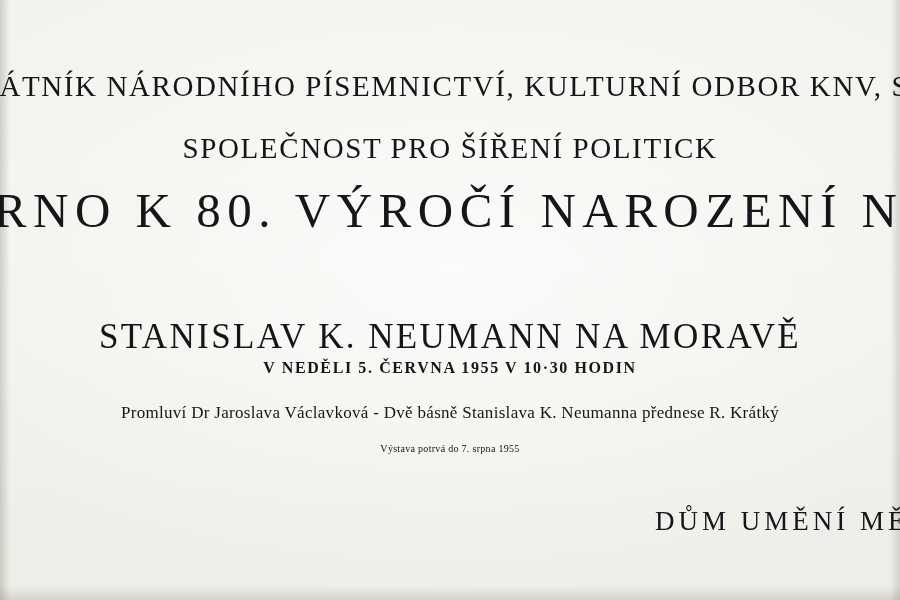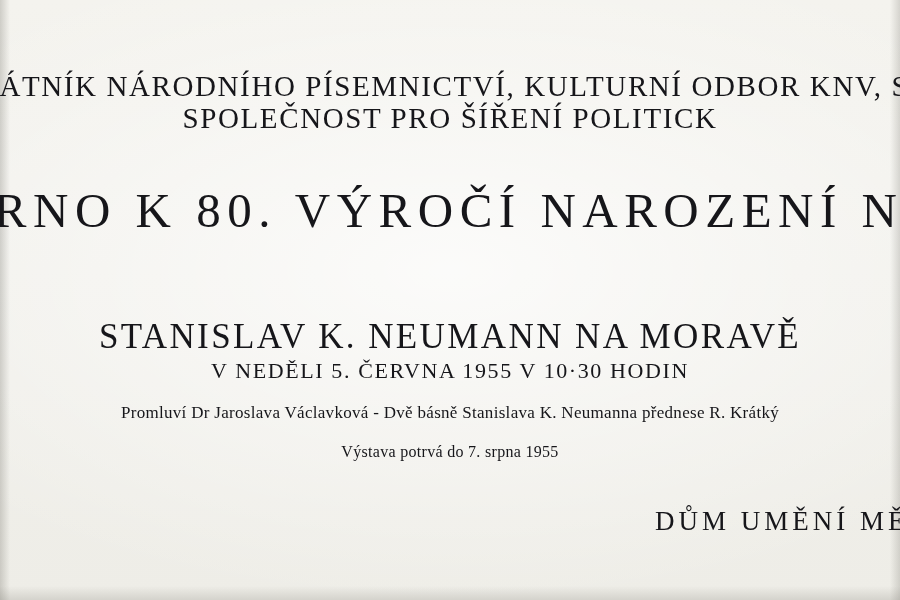--- a/index.html
+++ b/index.html
@@ -69,21 +69,21 @@
     line-height: 1;
   }
 
   .org-line-1 {
     top: 72px;
     font-size: 29px;
     letter-spacing: 1.6px;
     font-weight: 400;
   }
   .org-line-2 {
-    top: 104px;
+    top: 134px;
     font-size: 29px;
     letter-spacing: 1.6px;
     font-weight: 400;
   }
 
   .headline {
     top: 186px;
     font-size: 49px;
     letter-spacing: 6.5px;
     font-weight: 400;
@@ -98,35 +98,35 @@
 
   .exhibition-title {
     top: 319px;
     font-size: 35px;
     letter-spacing: 2.4px;
     font-weight: 400;
   }
 
   .datetime {
     top: 360px;
-    font-size: 22px;
+    font-size: 16px;
     letter-spacing: 1.6px;
-    font-weight: 400;
+    font-weight: 700;
   }
 
   .speakers {
     top: 404px;
     font-size: 17px;
     letter-spacing: 0.3px;
     font-weight: 400;
   }
 
   .duration {
     top: 444px;
-    font-size: 16px;
+    font-size: 10px;
     letter-spacing: 0.3px;
     font-weight: 400;
   }
 
   .venue {
     position: absolute;
     top: 506px;
     left: 655px;
     transform: none;
     font-size: 27px;

